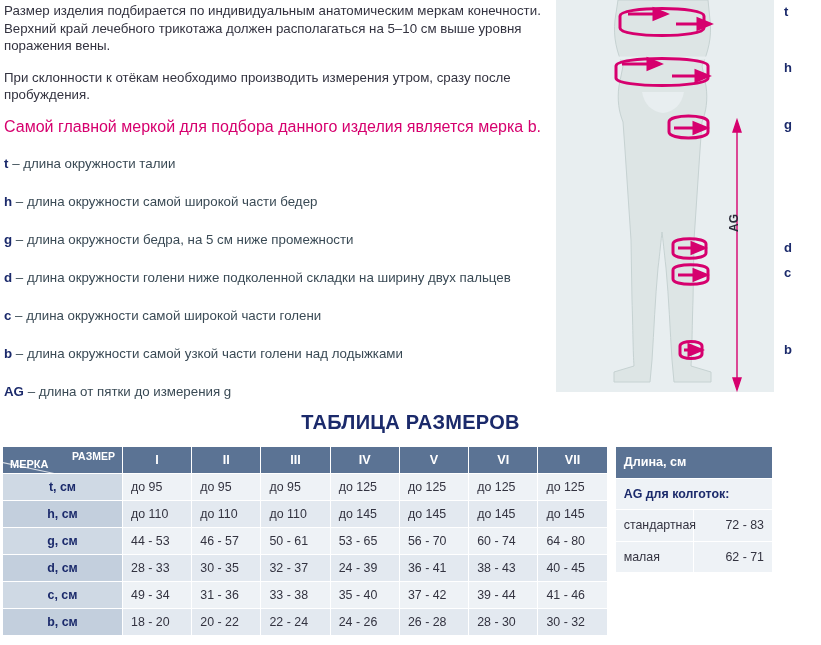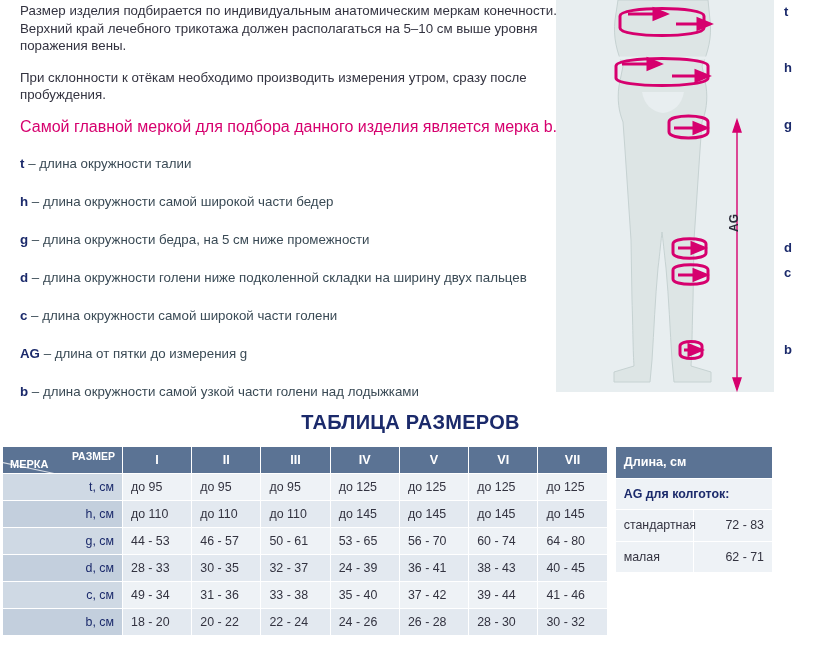--- a/index.html
+++ b/index.html
@@ -21,21 +21,21 @@
     position: relative;
     width: 821px;
     height: 405px;
   }
 
   .text-col {
     position: absolute;
     left: 0;
     top: 0;
     width: 588px;
-    padding: 2px 8px 0 20px;
+    padding: 2px 8px 0 4px;
     box-sizing: border-box;
   }
 
   .para {
     font-size: 13.3px;
     line-height: 17.5px;
     color: #333340;
     margin: 0 0 14px 0;
   }
 
@@ -177,22 +177,22 @@
     background: rgba(255,255,255,.75);
     left: -10px;
     top: 13px;
     transform: rotate(12deg);
     transform-origin: left center;
   }
 
   .rowlbl {
     background: #cfd9e4;
     color: #1b2a6b;
-    font-weight: normal;
-    text-align: right;
+    font-weight: bold;
+    text-align: center;
     font-size: 12.4px;
   }
   .cell {
     background: #eef2f6;
     color: #333340;
     text-align: left;
     padding-left: 16px;
   }
   .alt .cell { background: #e3e9f0; }
   .alt .rowlbl { background: #c3cfdd; }
@@ -243,26 +243,26 @@
     </p>
     <p class="legend-line">
       <b>d</b>
       <span>– длина окружности голени ниже подколенной складки на ширину двух пальцев</span>
     </p>
     <p class="legend-line">
       <b>c</b>
       <span>– длина окружности самой широкой части голени</span>
     </p>
     <p class="legend-line">
+      <b>b</b>
+      <span>– длина окружности самой узкой части голени над лодыжками</span>
+    </p>
+    <p class="legend-line">
       <b>AG</b>
       <span>– длина от пятки до измерения g</span>
-    </p>
-    <p class="legend-line">
-      <b>b</b>
-      <span>– длина окружности самой узкой части голени над лодыжками</span>
     </p>
   </div>
 
   <div class="figure">
     <div class="fig-bg"></div>
 
     <svg class="fig-svg" width="218" height="395" viewBox="0 0 218 395">
 
       <g fill="#dde5e5" stroke="#c6d2d2" stroke-width="1">
 

